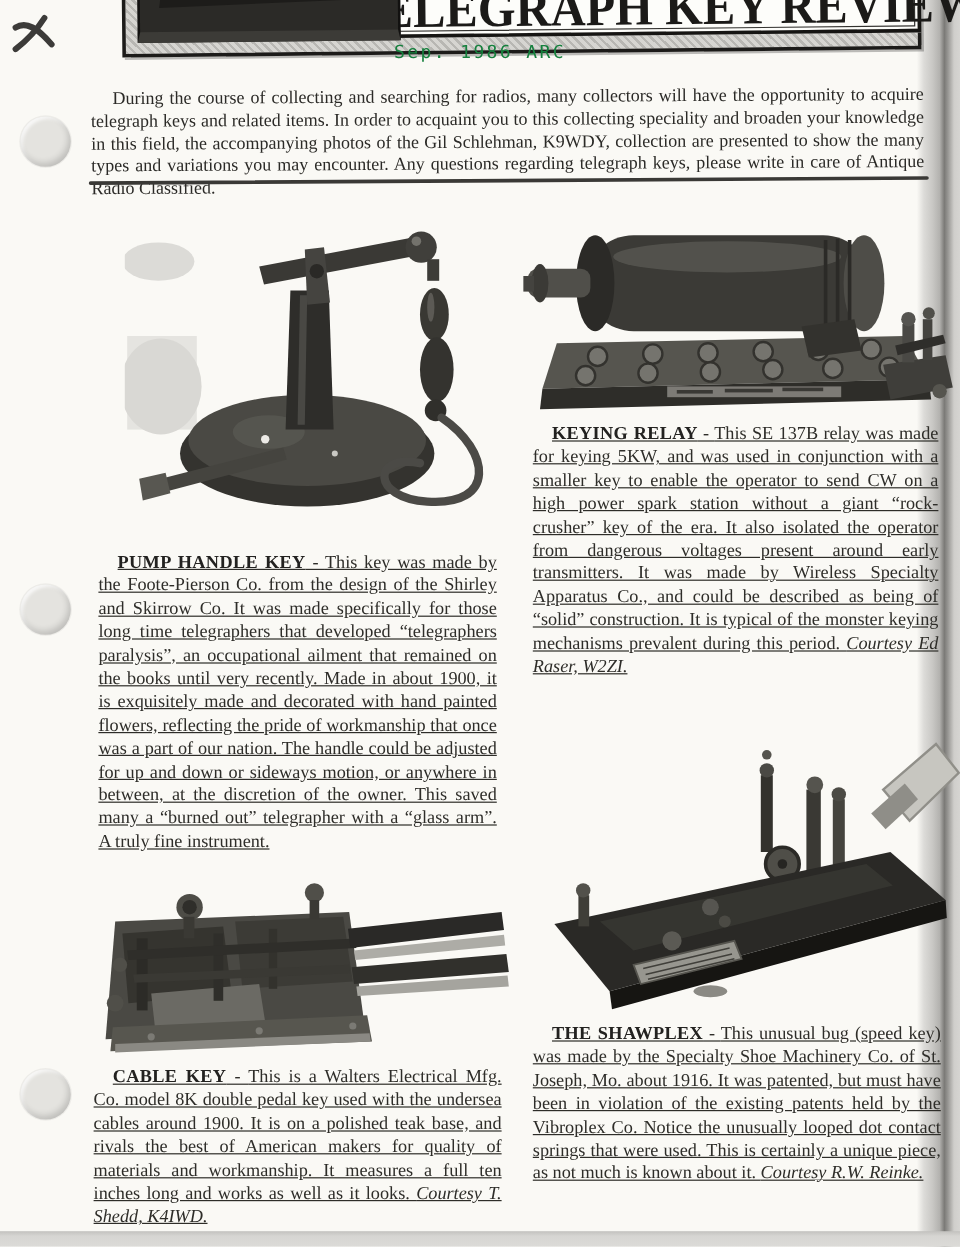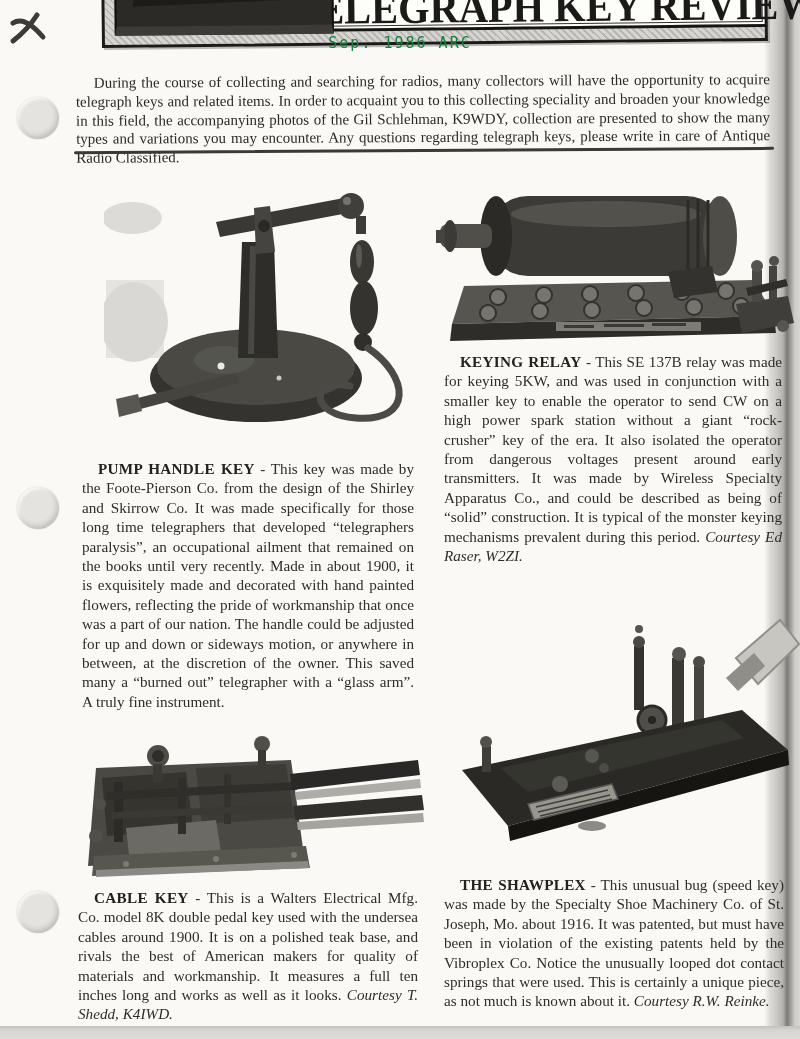--- a/index.html
+++ b/index.html
@@ -62,28 +62,28 @@
   }
   .rule{
     position:absolute;left:74px;top:149px;width:700px;height:3px;
     background:#3a3936;transform:rotate(-0.35deg);border-radius:2px;
   }
   
   .photo{position:absolute;}
   
   .caption{
     position:absolute;font-size:15.2px;line-height:19.4px;text-align:justify;
-    color:#2e2d29;margin:0;text-indent:16px;
+    color:#2e2d29;margin:0;text-indent:16px;text-decoration:underline;
   }
   .caption b{color:#232220;letter-spacing:0.3px;}
   .caption i{font-style:italic;}
   .cap-pump{left:82px;top:459px;width:332px;}
   .cap-relay{left:444px;top:352px;width:338px;}
   .cap-cable{left:78px;top:888px;width:340px;}
-  .cap-shaw{left:444px;top:875px;width:340px;}
+  .cap-shaw{left:444px;top:852px;width:340px;}
 </style>
 </head>
 <body>
 
 <div class="page">
 
   <div class="scan-right"></div>
   <div class="scan-bottom"></div>
   <div class="punch-hole hole-1"></div>
   <div class="punch-hole hole-2"></div>

